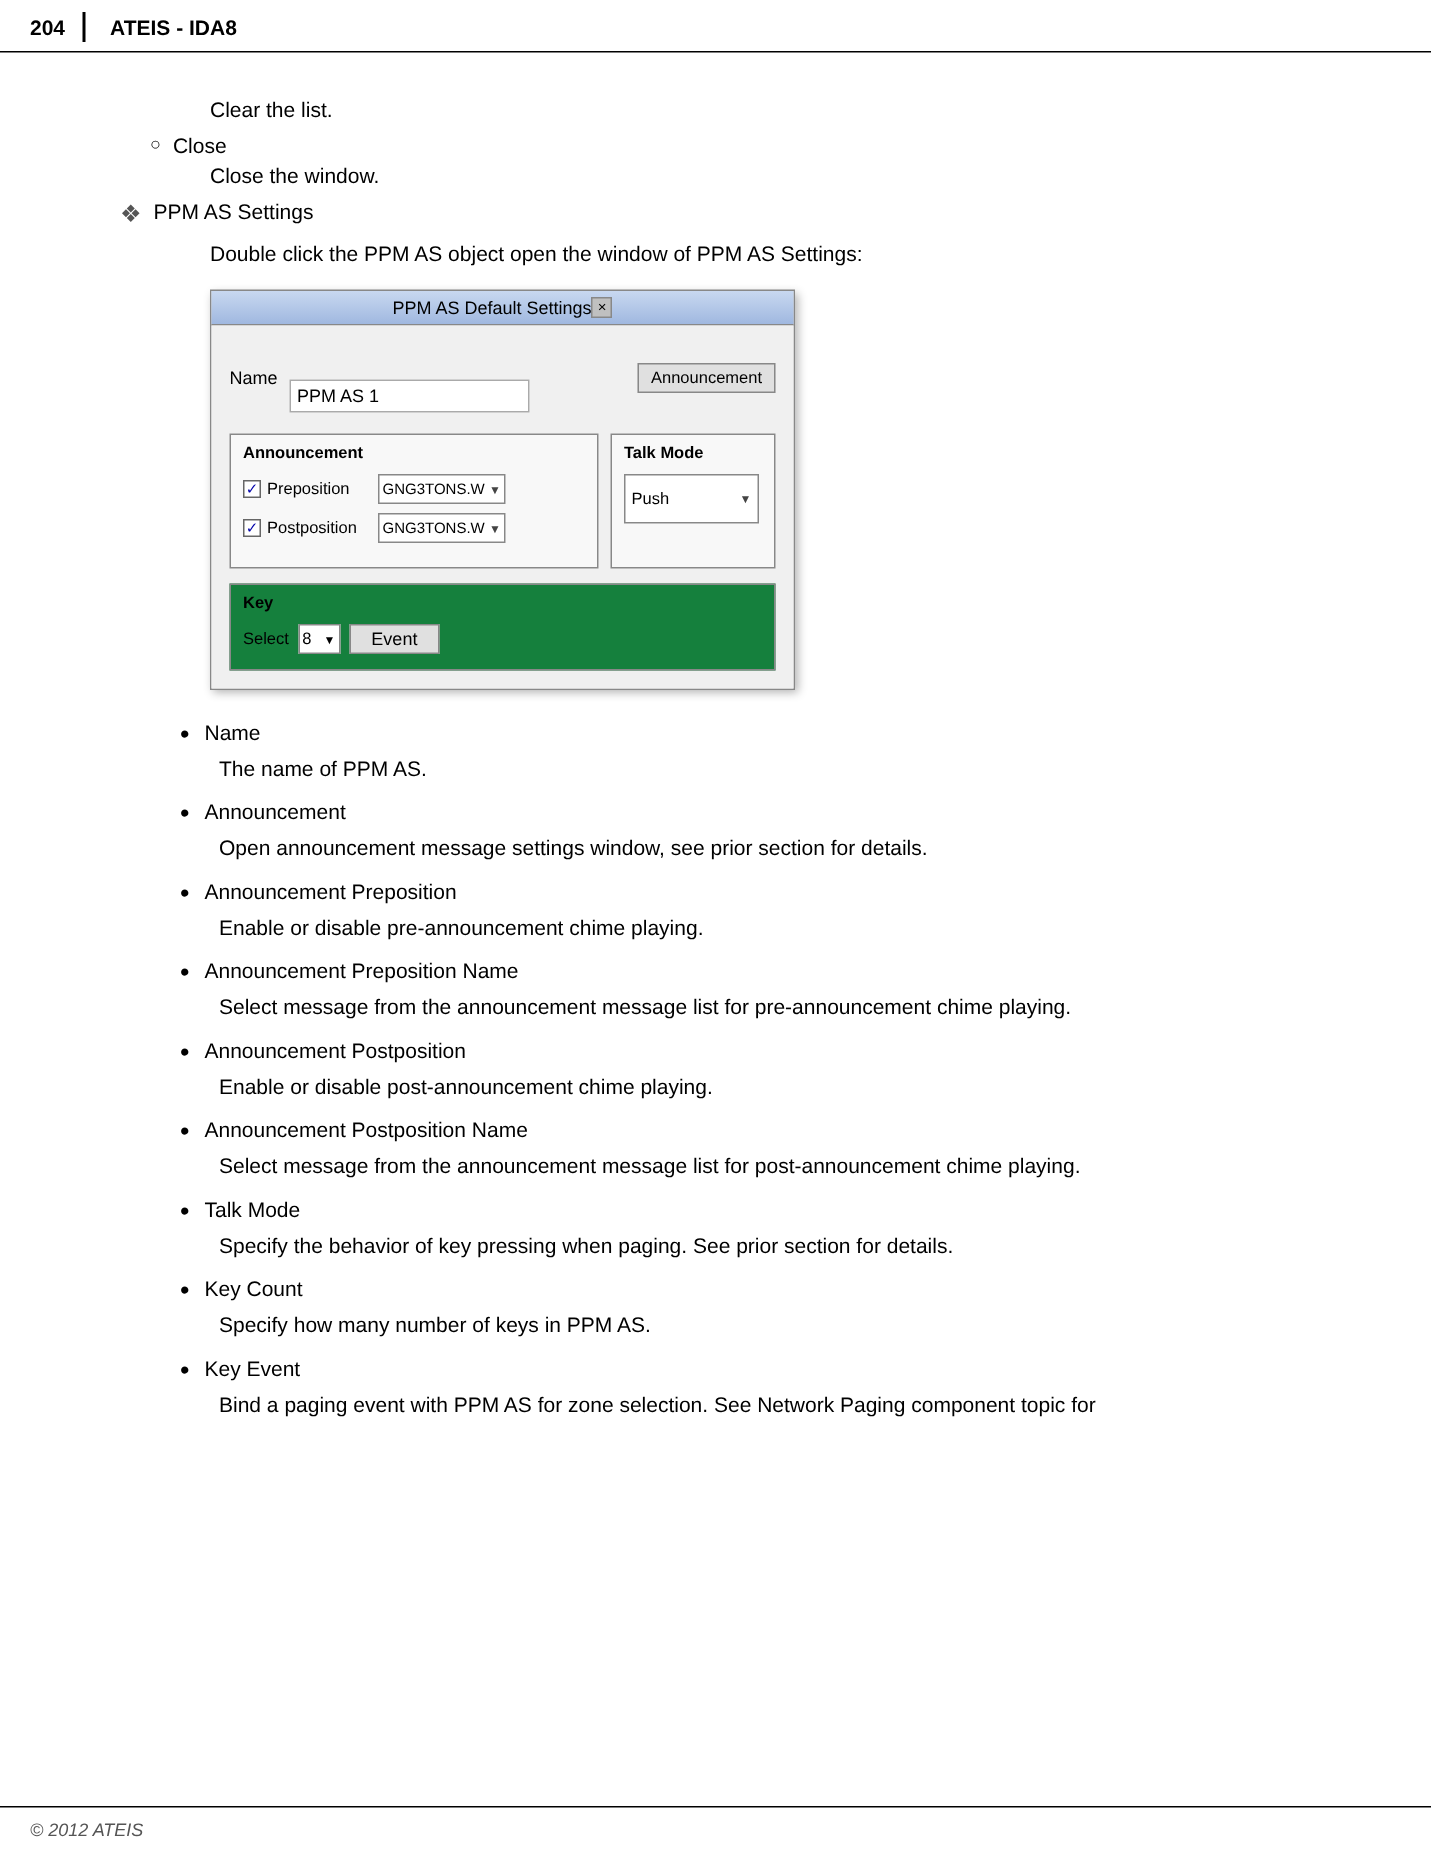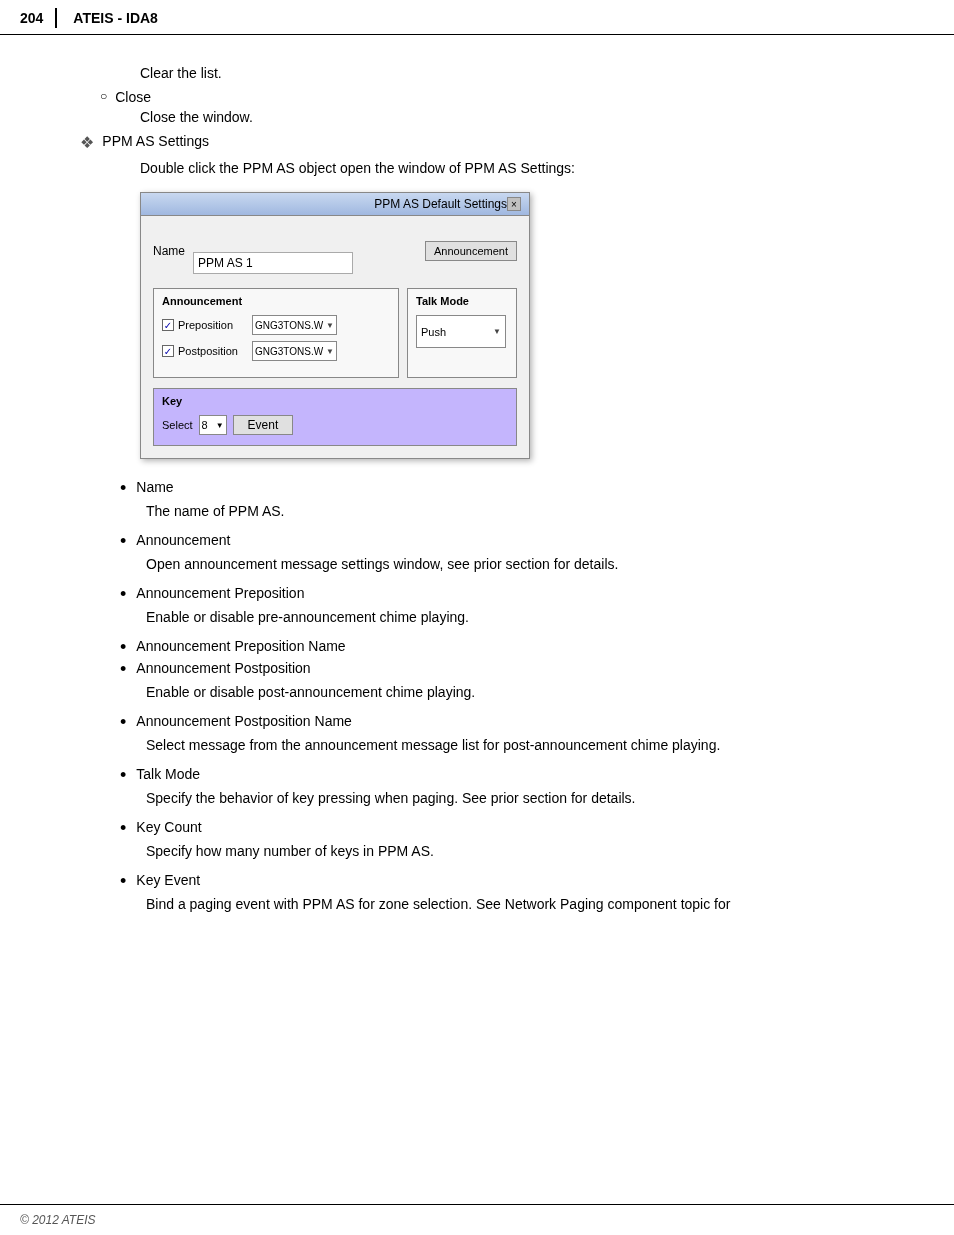--- a/index.html
+++ b/index.html
@@ -107,21 +107,21 @@
       border: 1px solid #888;
       background: #f0f0f0;
       box-shadow: 2px 2px 6px rgba(0,0,0,0.3);
       font-size: 12px;
     }
 
     .dialog-titlebar {
       background: linear-gradient(to bottom, #c8d8f0, #a0b8e0);
       padding: 4px 8px;
       display: flex;
-      justify-content: flex-end;
+      justify-content: center;
       align-items: center;
       border-bottom: 1px solid #888;
     }
 
     .dialog-title-text {
       font-size: 12px;
       font-weight: normal;
       color: #000;
     }
 
@@ -247,21 +247,21 @@
       font-size: 11px;
       width: 90px;
       height: 33px;
       display: flex;
       align-items: center;
       justify-content: space-between;
     }
 
     .dialog-key-section {
       border: 1px solid #888;
-      background: #c4b5fd;
+      background: #15803d;
       padding: 6px 8px 10px 8px;
     }
 
     .dialog-key-header {
       font-size: 11px;
       font-weight: bold;
       margin-bottom: 8px;
     }
 
     .dialog-key-row {
@@ -434,20 +434,21 @@
       <div class="bullet-list-item">
         <span class="bullet-dot">•</span>
         <span class="bullet-label">Announcement Preposition</span>
       </div>
       <div class="bullet-desc">Enable or disable pre-announcement chime playing.</div>
 
       <div class="bullet-list-item">
         <span class="bullet-dot">•</span>
         <span class="bullet-label">Announcement Preposition Name</span>
       </div>
+      <div class="bullet-desc">Select message from the announcement message list for pre-announcement chime playing.</div>
 
       <div class="bullet-list-item">
         <span class="bullet-dot">•</span>
         <span class="bullet-label">Announcement Postposition</span>
       </div>
       <div class="bullet-desc">Enable or disable post-announcement chime playing.</div>
 
       <div class="bullet-list-item">
         <span class="bullet-dot">•</span>
         <span class="bullet-label">Announcement Postposition Name</span>

